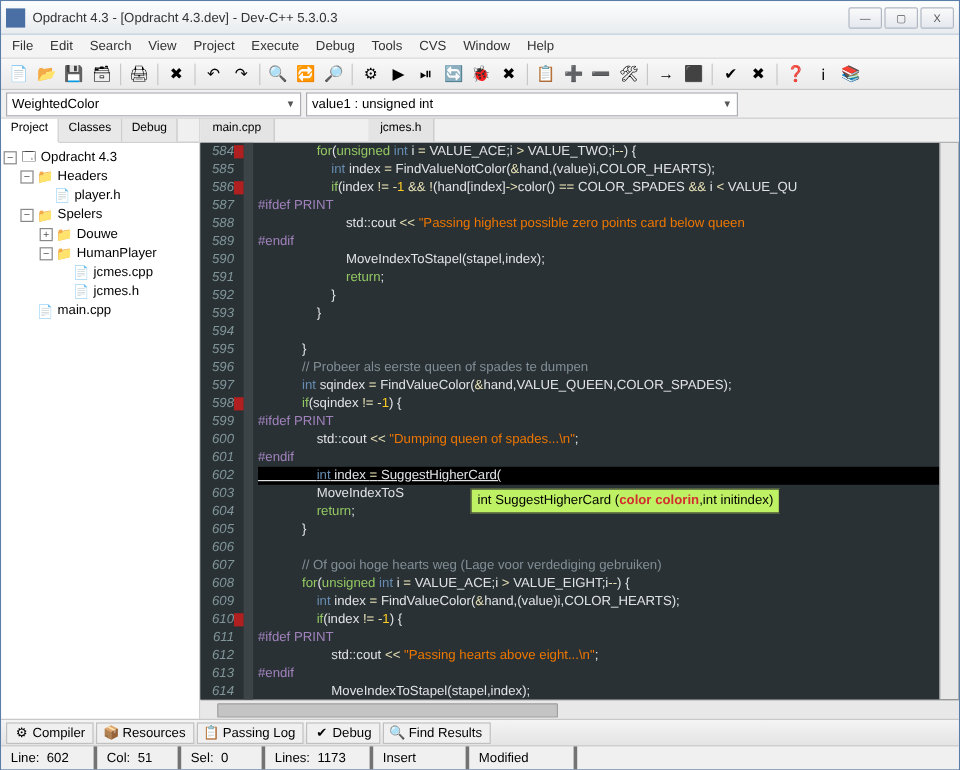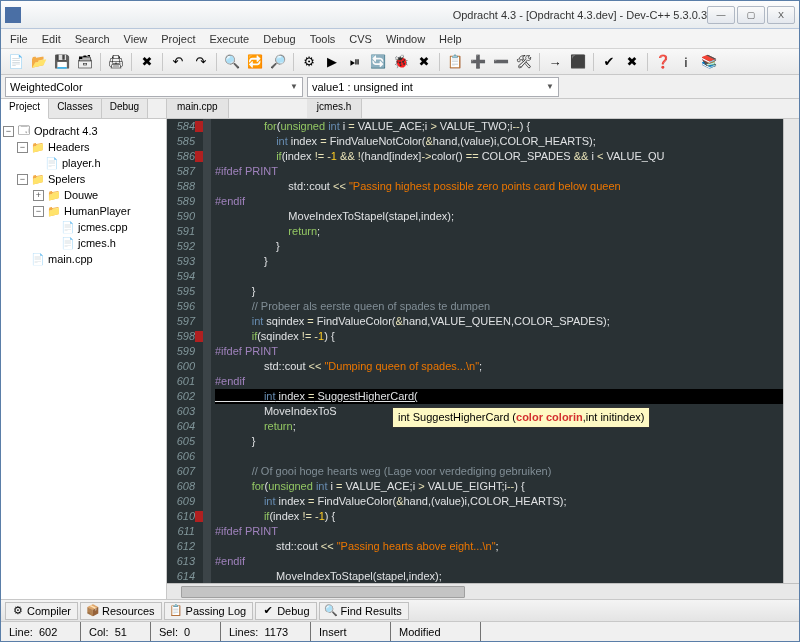--- a/index.html
+++ b/index.html
@@ -1,18 +1,18 @@
 <!DOCTYPE html>
 <html><head>
 <meta charset="utf-8">
 <style>
 * { margin: 0; padding: 0; box-sizing: border-box; font-family: "Segoe UI", Tahoma, sans-serif; font-size: 11px; }
 body { background: #fff; overflow: hidden; }
 .window { width: 800px; height: 642px; border: 1px solid #5a7ea8; background: #f0f0f0; display: flex; flex-direction: column; }
-.titlebar { height: 28px; background: linear-gradient(#fdfdfd,#e8ecef); border-bottom: 1px solid #b8c7db; display: flex; align-items: center; padding: 0 4px; text-align: right; }
+.titlebar { height: 28px; background: linear-gradient(#fdfdfd,#e8ecef); border-bottom: 1px solid #b8c7db; display: flex; align-items: center; padding: 0 4px; }
 .titlebar-icon { width: 16px; height: 16px; background: #4a6fa5; margin-right: 6px; }
 .title-text { flex: 1; color: #333; }
 .win-btns { display: flex; gap: 2px; }
 .win-btn { width: 28px; height: 18px; border: 1px solid #b0b8c4; border-radius: 2px; background: linear-gradient(#fafafa,#e4e8ee); display: flex; align-items: center; justify-content: center; color: #555; font-size: 9px; cursor: pointer; }
 .menubar { height: 20px; background: #f4f4f4; border-bottom: 1px solid #d4d4d4; display: flex; align-items: center; padding: 0 2px; }
 .menu-item { padding: 2px 7px; color: #333; cursor: pointer; }
 .toolbar { height: 26px; background: linear-gradient(#f8f8f8,#eaeaea); border-bottom: 1px solid #c8c8c8; display: flex; align-items: center; padding: 0 4px; gap: 1px; }
 .tool-btn { width: 22px; height: 22px; border: 1px solid transparent; display: flex; align-items: center; justify-content: center; cursor: pointer; font-size: 13px; }
 .tool-sep { width: 1px; height: 18px; background: #c8c8c8; margin: 0 3px; }
 .combo-row { height: 24px; background: #f0f0f0; border-bottom: 1px solid #c8c8c8; display: flex; align-items: center; padding: 2px 4px; gap: 4px; }
@@ -38,30 +38,30 @@
 .code { flex: 1; color: #e0e2e4; white-space: pre; overflow: hidden; padding-left: 4px; }
 .line { height: 15px; }
 .line.hl { background: #000; text-decoration: underline; }
 .kw { color: #93c763; }
 .ty { color: #678cb1; }
 .str { color: #ec7600; }
 .cm { color: #818e96; }
 .num { color: #ffcd22; }
 .op { color: #e8e2b7; }
 .pp { color: #a082bd; }
-.tooltip { position: absolute; background: #fef9c3; border: 1px solid #333; padding: 2px 5px; font-size: 11px; color: #000; z-index: 10; white-space: nowrap; }
+.tooltip { position: absolute; background: #bef264; border: 1px solid #333; padding: 2px 5px; font-size: 11px; color: #000; z-index: 10; white-space: nowrap; }
 .tooltip .kw2 { color: #d32f2f; font-weight: bold; }
 .sc-v { width: 16px; background: #e8e8e8; border-left: 1px solid #c0c0c0; }
 .sc-h { height: 16px; background: #e8e8e8; border-top: 1px solid #c0c0c0; display: flex; align-items: center; }
 .sc-h-thumb { height: 12px; width: 45%; background: #c4c4c4; border: 1px solid #a0a0a0; margin-left: 14px; border-radius: 1px; }
 .bottom-tabs { height: 22px; background: linear-gradient(#f4f4f4,#e4e4e4); border-top: 1px solid #c8c8c8; display: flex; align-items: center; padding: 0 4px; }
 .bottom-tab { padding: 2px 6px; margin-right: 2px; border: 1px solid #c0c0c0; background: #f0f0f0; cursor: pointer; font-size: 10px; display: flex; align-items: center; gap: 3px; }
 .bottom-tab-icon { width: 12px; height: 12px; display: inline-flex; align-items: center; justify-content: center; }
 .statusbar { height: 20px; background: #f0f0f0; border-top: 1px solid #c8c8c8; display: flex; align-items: center; font-size: 11px; }
-.status-cell { padding: 0 8px; border-right: 1px solid #737373; height: 100%; display: flex; align-items: center; }
+.status-cell { padding: 0 8px; border-right: 3px solid #737373; height: 100%; display: flex; align-items: center; }
 </style>
 </head>
 <body>
 
 <div class="window">
 
   <div class="titlebar">
     <div class="titlebar-icon"></div>
     <div class="title-text">Opdracht 4.3 - [Opdracht 4.3.dev] - Dev-C++ 5.3.0.3</div>
     <div class="win-btns">
@@ -119,25 +119,25 @@
       <div class="tool-sep"></div>
       <div class="tool-btn">✔</div>
       <div class="tool-btn">✖</div>
       <div class="tool-sep"></div>
       <div class="tool-btn">❓</div>
       <div class="tool-btn">ℹ</div>
       <div class="tool-btn">📚</div>
     </div>
 
   <div class="combo-row">
-    <div class="combo" style="width:298px">
+    <div class="combo" style="width:246px">
       <span>WeightedColor</span>
       <span class="combo-arrow">▼</span>
     </div>
-    <div class="combo" style="width:252px">
+    <div class="combo" style="width:360px">
       <span>value1 : unsigned int</span>
       <span class="combo-arrow">▼</span>
     </div>
   </div>
 
   <div class="main-area">
     <div class="left-panel">
       <div class="left-tabs" id="left-tabs">
           <div class="left-tab active">Project</div>
           <div class="left-tab">Classes</div>

